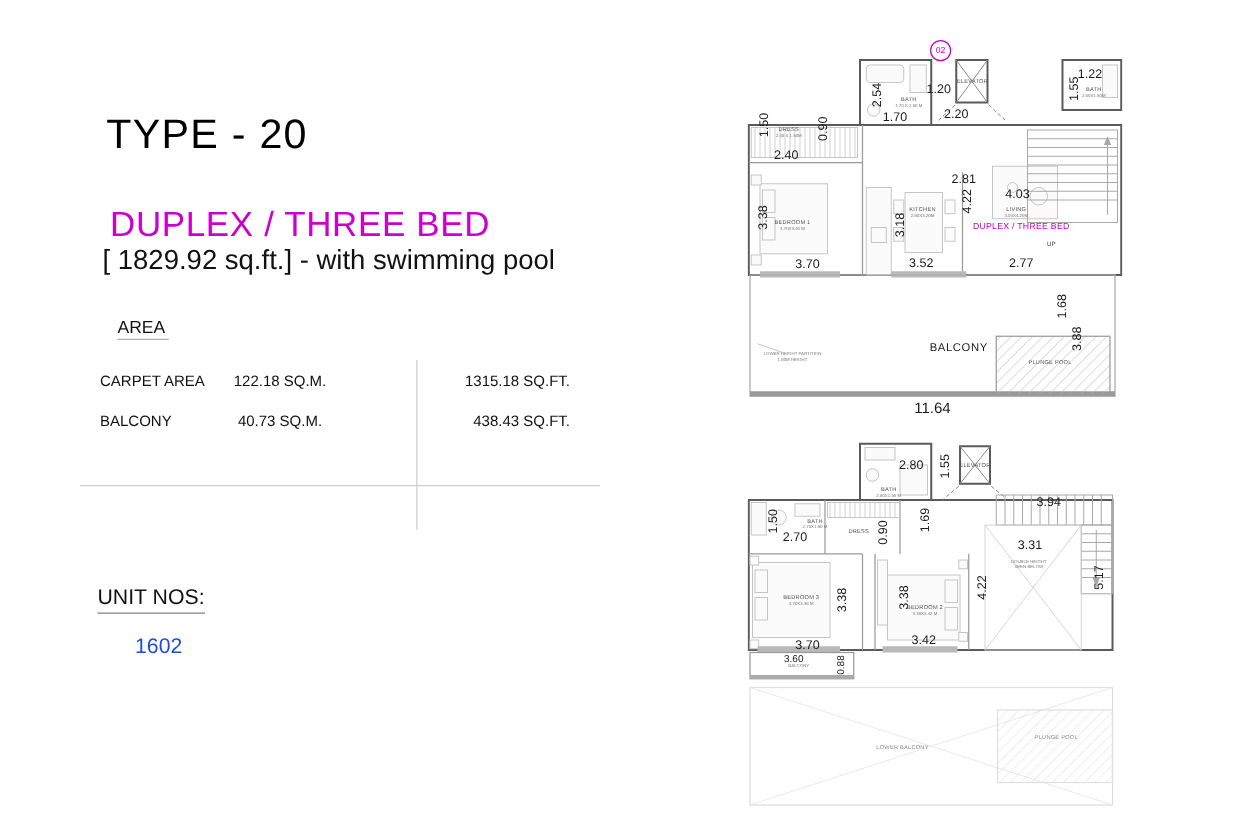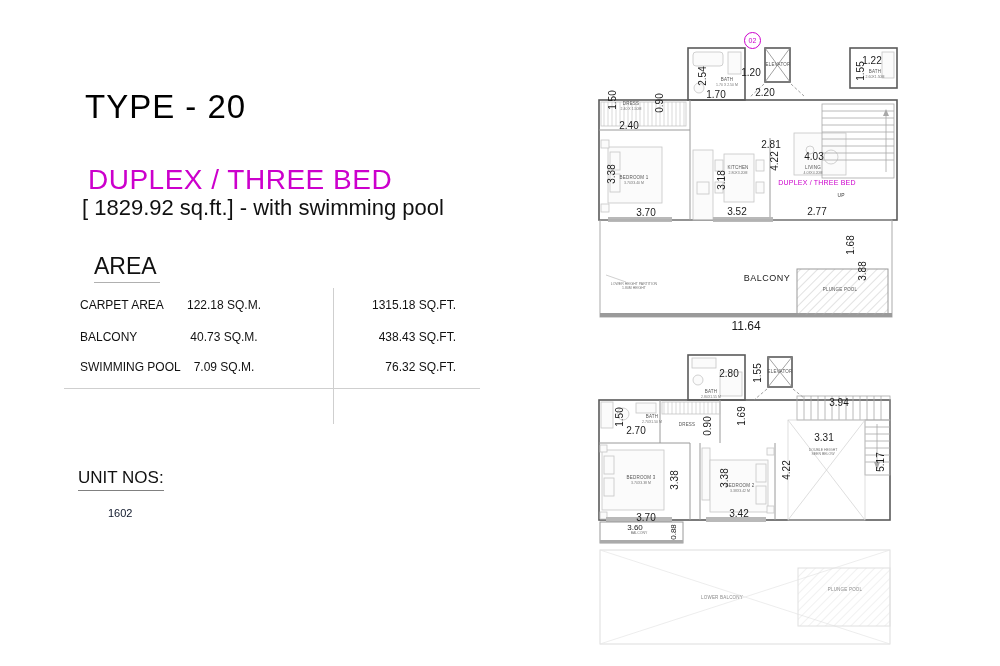--- a/index.html
+++ b/index.html
@@ -4,30 +4,30 @@
 <style>
   html,body{margin:0;padding:0;}
   body{
     width:1000px;height:666px;position:relative;overflow:hidden;
     background:#ffffff;font-family:"Liberation Sans",sans-serif;color:#0a0a0a;
   }
   
   .title{position:absolute;left:85px;top:88px;font-size:33px;letter-spacing:1px;color:#000;}
   .plan-name{position:absolute;left:88px;top:164px;font-size:28px;color:#cc00cc;letter-spacing:0.5px;}
   .area-note{position:absolute;left:82px;top:195px;font-size:22px;color:#111;}
-  .area-heading{position:absolute;left:94px;top:253px;font-size:23px;color:#111;border-bottom:1px solid #b0b0b0;padding:0 3px 2px 0;}
+  .area-heading{position:absolute;left:94px;top:253px;font-size:14px;color:#111;border-bottom:1px solid #b0b0b0;padding:0 3px 2px 0;}
   .area-table{position:absolute;left:62px;top:288px;width:420px;height:140px;font-size:12px;color:#111;}
   .area-table .vline{position:absolute;left:271px;top:0;width:1px;height:136px;background:#cfcfcf;}
   .area-table .hline{position:absolute;left:2px;top:100px;width:416px;height:1px;background:#cfcfcf;}
   .arow{position:absolute;left:0;width:420px;height:16px;}
   .arow .c1{position:absolute;left:18px;width:140px;text-align:left;}
   .arow .c2{position:absolute;left:100px;width:124px;text-align:center;}
   .arow .c3{position:absolute;left:250px;width:144px;text-align:right;}
   .unit-heading{position:absolute;left:78px;top:468px;font-size:17px;color:#111;border-bottom:1px solid #808080;padding-bottom:2px;}
-  .unit-number{position:absolute;left:108px;top:507px;font-size:11px;color:#0f172a;}
+  .unit-number{position:absolute;left:108px;top:507px;font-size:17px;color:#1d4ed8;}
   
   .plan{position:absolute;width:300px;}
   .plan svg{position:absolute;left:0;top:0;}
   .dim{position:absolute;font-size:10px;color:#1a1a1a;white-space:nowrap;transform:translate(-50%,-50%);}
   .dim.lg{font-size:12px;margin-top:31px;}
   .dim.sm{font-size:8px;}
   .dim.vert{transform:translate(-50%,-50%) rotate(-90deg);}
   .dim.sm.vert{transform:translate(-50%,-50%) rotate(-90deg);}
   .room{position:absolute;transform:translate(-50%,-50%) scale(0.5);text-align:center;color:#555;white-space:nowrap;line-height:1.35;}
   .room .rname{display:block;font-size:9px;letter-spacing:0.4px;}
@@ -54,25 +54,20 @@
   <div class="hline"></div>
   <div class="arow" style="top:10px;">
     <span class="c1">CARPET AREA</span>
     <span class="c2">122.18 SQ.M.</span>
     <span class="c3">1315.18 SQ.FT.</span>
   </div>
   <div class="arow" style="top:42px;">
     <span class="c1">BALCONY</span>
     <span class="c2">40.73 SQ.M.</span>
     <span class="c3">438.43 SQ.FT.</span>
-  </div>
-  <div class="arow" style="top:72px;">
-    <span class="c1">SWIMMING POOL</span>
-    <span class="c2">7.09 SQ.M.</span>
-    <span class="c3">76.32 SQ.FT.</span>
   </div>
 </div>
 
 <div class="unit-heading">UNIT NOS:</div>
 <div class="unit-number">1602</div>
 
 <div class="plan" style="left:598px;top:30px;height:292px;">
   <svg width="300" height="292" viewBox="0 0 300 292">
     <defs>
       <pattern id="hp1" patternUnits="userSpaceOnUse" width="6" height="6" patternTransform="rotate(45)">

